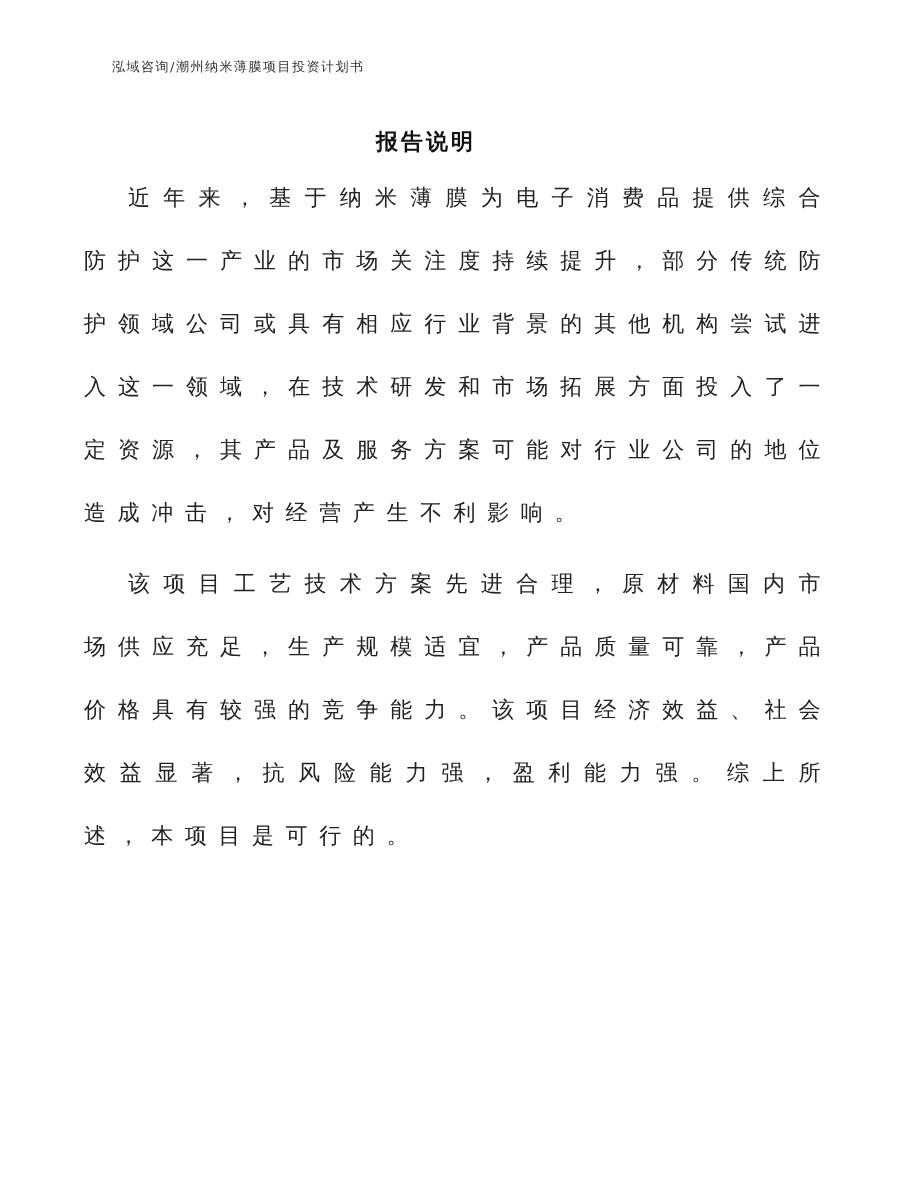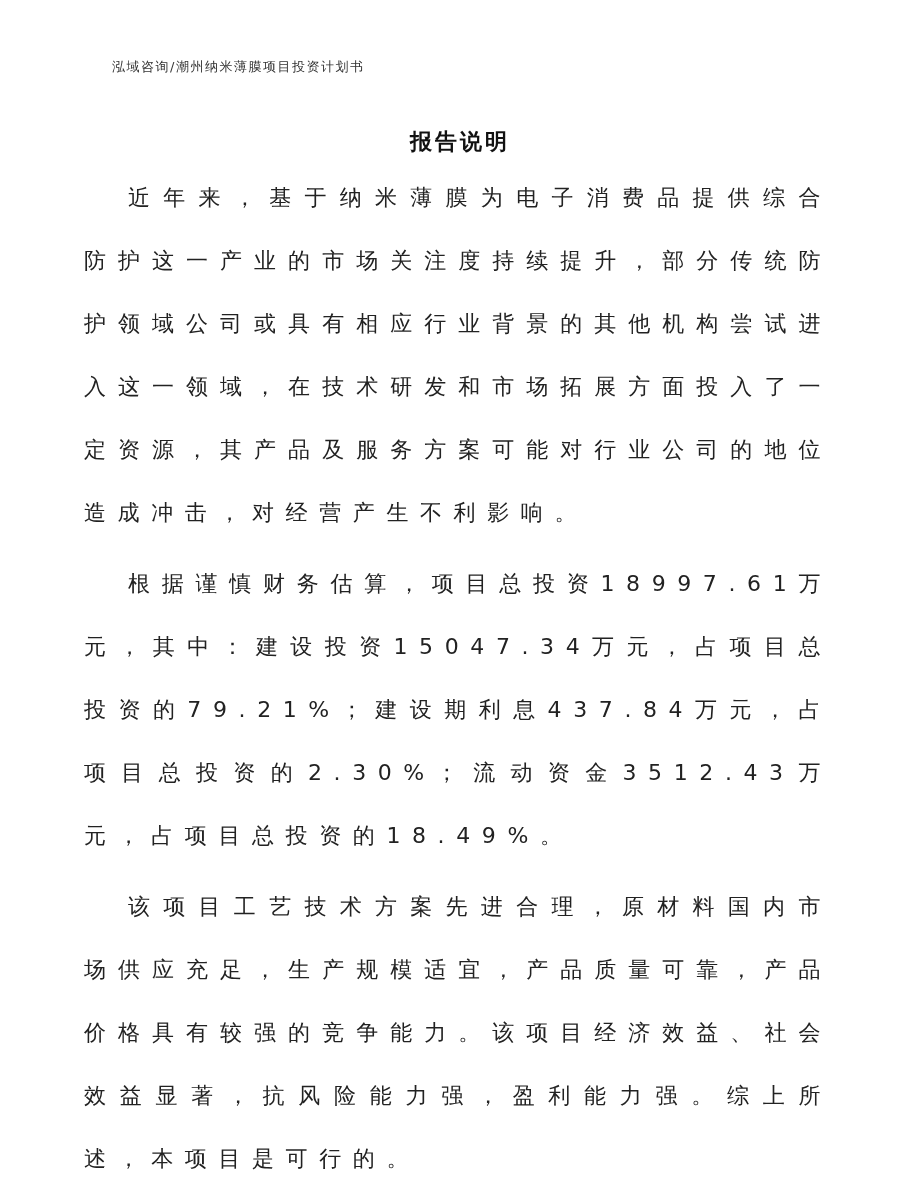--- a/index.html
+++ b/index.html
@@ -29,21 +29,20 @@
       position: absolute;
       left: 0;
       width: 852px;
       top: 127px;
       text-align: center;
       font-size: 22px;
       font-weight: bold;
       letter-spacing: 3px;
       font-family: "DejaVu Sans", "Liberation Sans", sans-serif;
       color: #111;
-      margin-left: 34px;
     }
     .body-text {
       position: absolute;
       left: 84px;
       width: 748px;
       top: 166px;
     }
     .para {
       margin: 0 0 4px 0;
       text-indent: 2em;
@@ -61,15 +60,14 @@
   </style>
 </head>
 <body>
 
 <div class="page-header">泓域咨询/潮州纳米薄膜项目投资计划书</div>
 
 <div class="doc-title">报告说明</div>
 
 <div class="body-text">
   <p class="para">近年来，基于纳米薄膜为电子消费品提供综合防护这一产业的市场关注度持续提升，部分传统防护领域公司或具有相应行业背景的其他机构尝试进入这一领域，在技术研发和市场拓展方面投入了一定资源，其产品及服务方案可能对行业公司的地位造成冲击，对经营产生不利影响。</p>
-  <p class="para">根据谨慎财务估算，项目总投资18997.61万元，其中：建设投资15047.34万元，占项目总投资的79.21%；建设期利息437.84万元，占项目总投资的2.30%；流动资金3512.43万元，占项目总投资的18.49%。</p>
   <p class="para">该项目工艺技术方案先进合理，原材料国内市场供应充足，生产规模适宜，产品质量可靠，产品价格具有较强的竞争能力。该项目经济效益、社会效益显著，抗风险能力强，盈利能力强。综上所述，本项目是可行的。</p>
 </div>
 
 </body></html>

